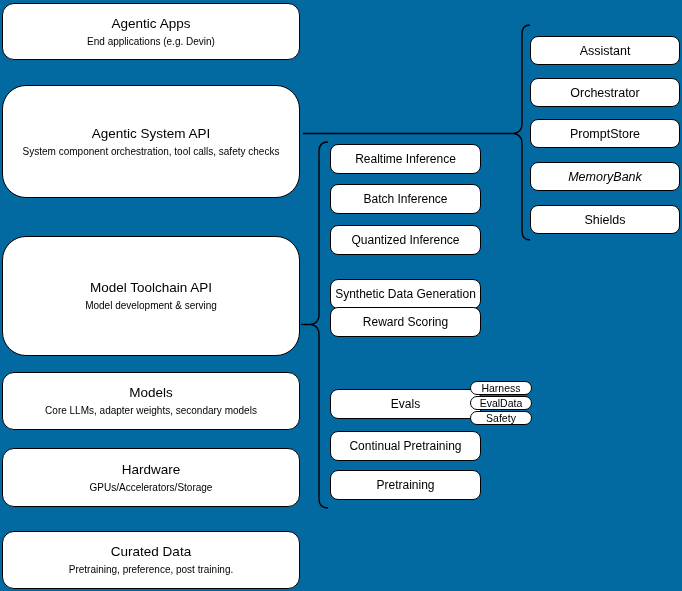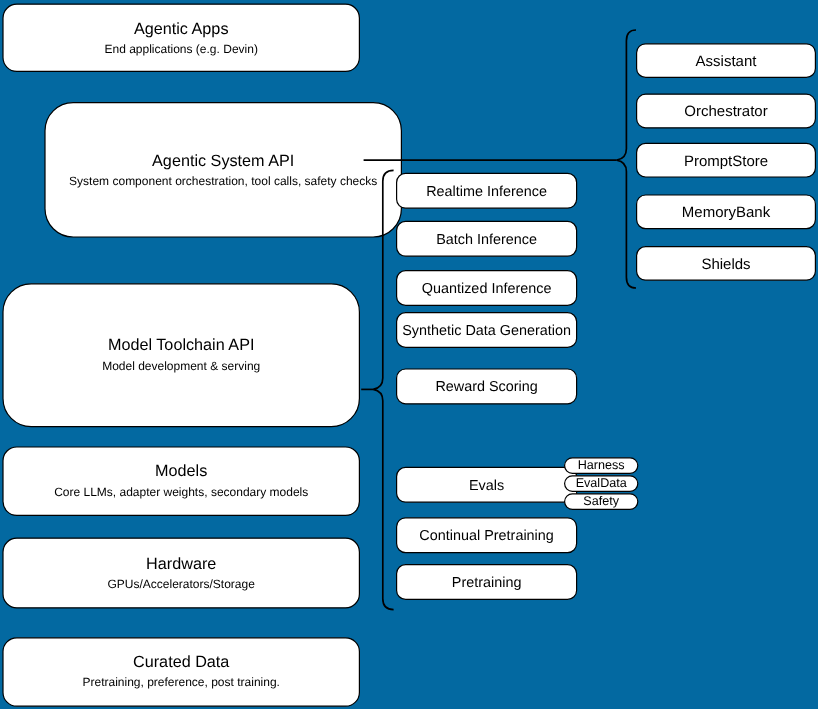--- a/index.html
+++ b/index.html
@@ -60,21 +60,21 @@
     <path d="M 301 324.5 L 311 324.5"></path>
     <path d="M 530 25 Q 522 25 522 34 L 522 124 Q 522 132 514 133.5 Q 522 135 522 143 L 522 231 Q 522 240 530 240"></path>
     <path d="M 303 133.5 L 514 133.5"></path>
   </svg>
 
   <div class="box leftbox" style="top:3px;height:57px;">
     <div class="title">Agentic Apps</div>
     <div class="subtitle">End applications (e.g. Devin)</div>
   </div>
 
-  <div class="box leftbox big" style="top:85px;height:113px;margin-left:35px;">
+  <div class="box leftbox big" style="top:85px;height:113px;">
     <div class="title">Agentic System API</div>
     <div class="subtitle">System component orchestration, tool calls, safety checks</div>
   </div>
 
   <div class="box leftbox big" style="top:236px;height:120px;">
     <div class="title">Model Toolchain API</div>
     <div class="subtitle">Model development &amp; serving</div>
   </div>
 
   <div class="box leftbox" style="top:372px;height:58px;">
@@ -94,21 +94,21 @@
   <div class="box leftbox" style="top:531px;height:58px;">
     <div class="title">Curated Data</div>
     <div class="subtitle">Pretraining, preference, post training.</div>
   </div>
   <div class="box midbox" style="top:184px;">
       <span>Batch Inference</span>
     </div>
   <div class="box midbox" style="top:225px;">
       <span>Quantized Inference</span>
     </div>
-  <div class="box midbox" style="top:260px;">
+  <div class="box midbox" style="top:279px;">
       <span>Synthetic Data Generation</span>
     </div>
   <div class="box midbox" style="top:307px;">
       <span>Reward Scoring</span>
     </div>
   <div class="box midbox" style="top:389px;">
       <span>Evals</span>
     </div>
   <div class="box midbox" style="top:431px;">
       <span>Continual Pretraining</span>
@@ -129,20 +129,20 @@
 
   <div class="box rightbox" style="top:36px;">
       <span>Assistant</span>
     </div>
   <div class="box rightbox" style="top:78px;">
       <span>Orchestrator</span>
     </div>
   <div class="box rightbox" style="top:119px;text-align:right;">
       <span>PromptStore</span>
     </div>
-  <div class="box rightbox" style="top:162px;">
+  <div class="box rightbox" style="top:162px;font-style:italic;">
       <span>MemoryBank</span>
     </div>
   <div class="box rightbox" style="top:205px;">
       <span>Shields</span>
     </div>
 
 </div>
 
 </body></html>

